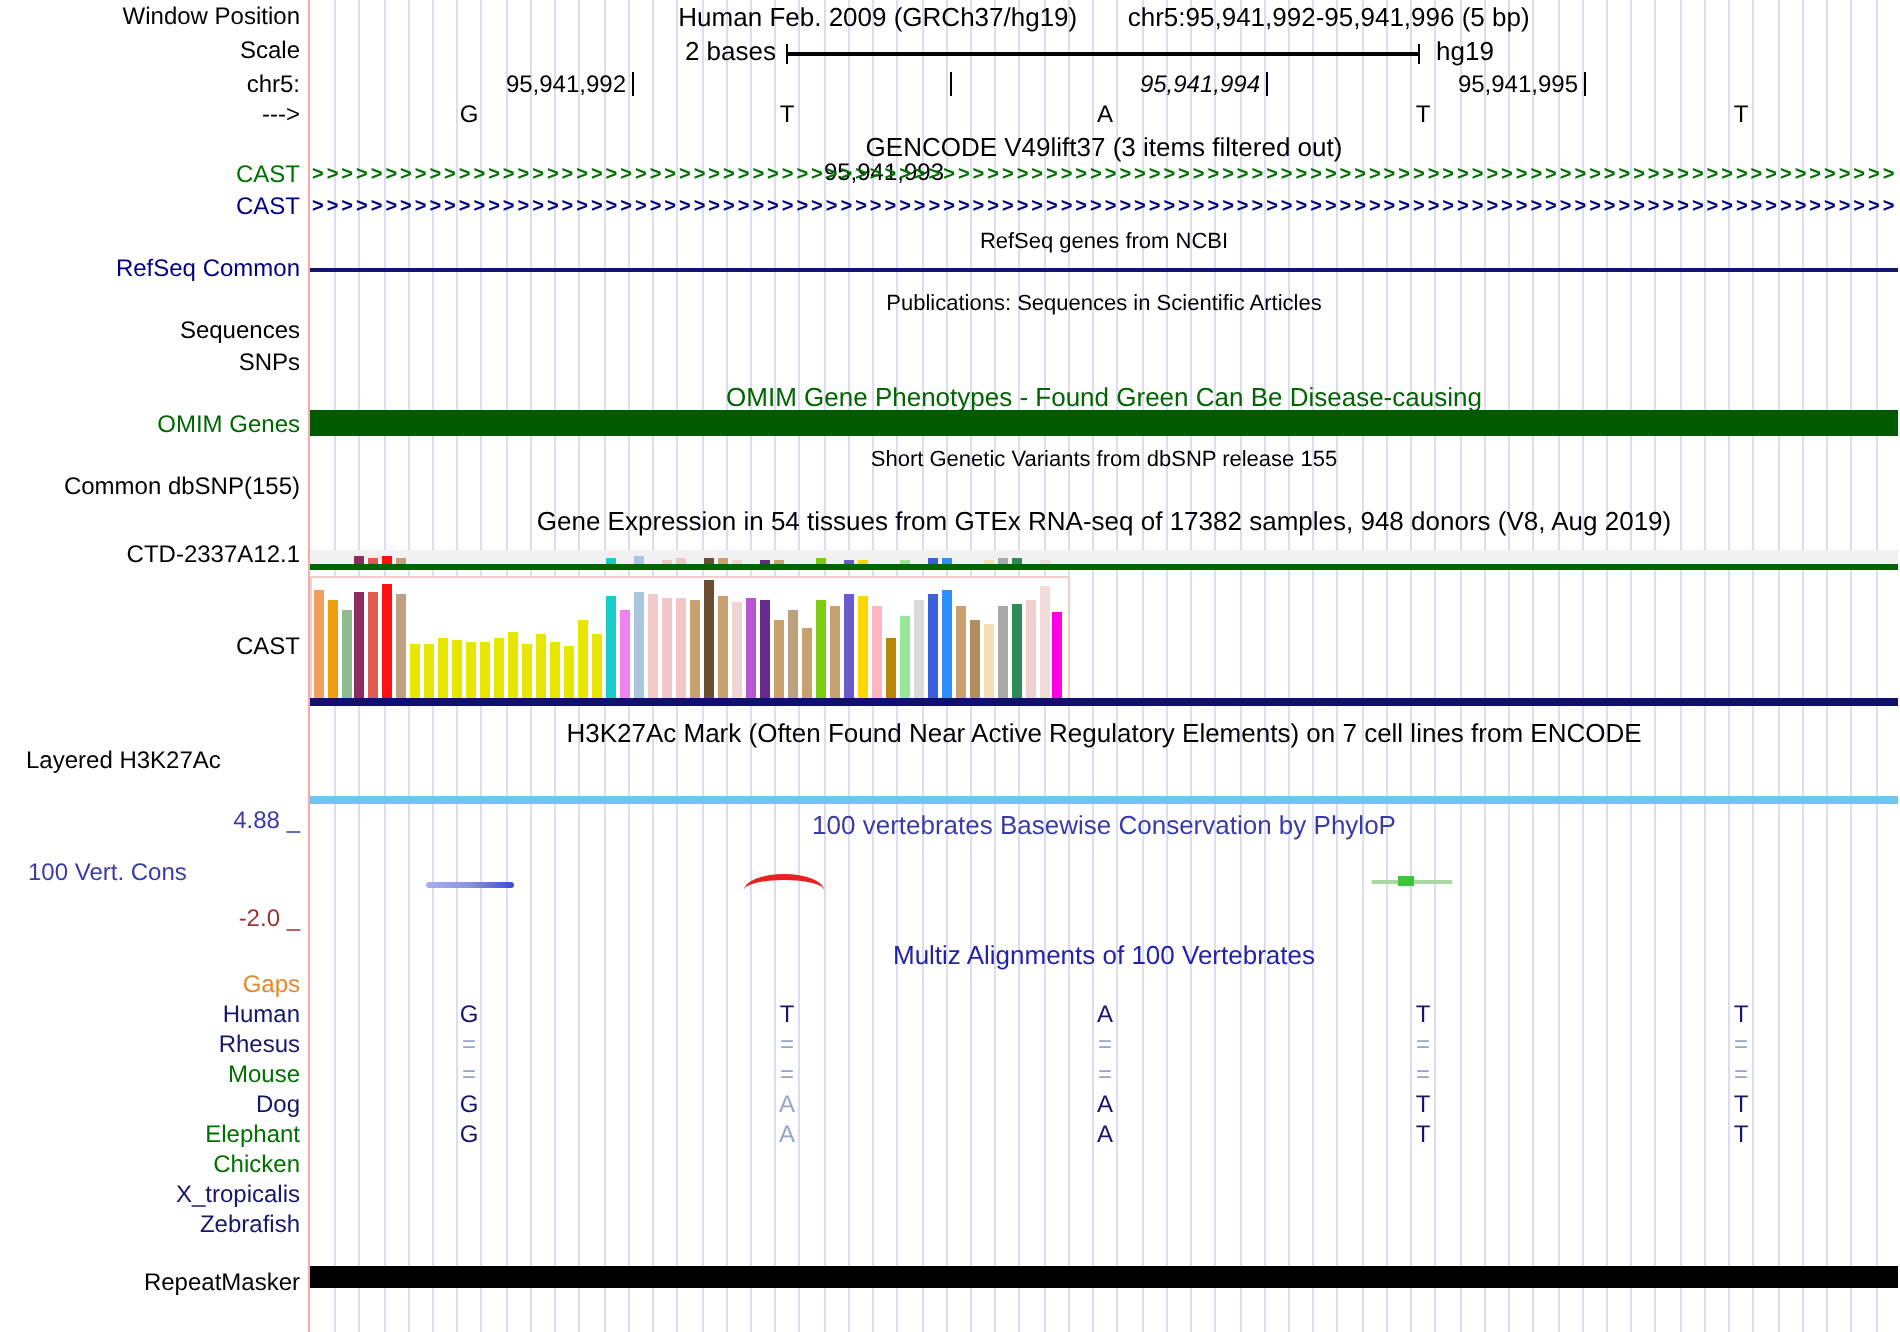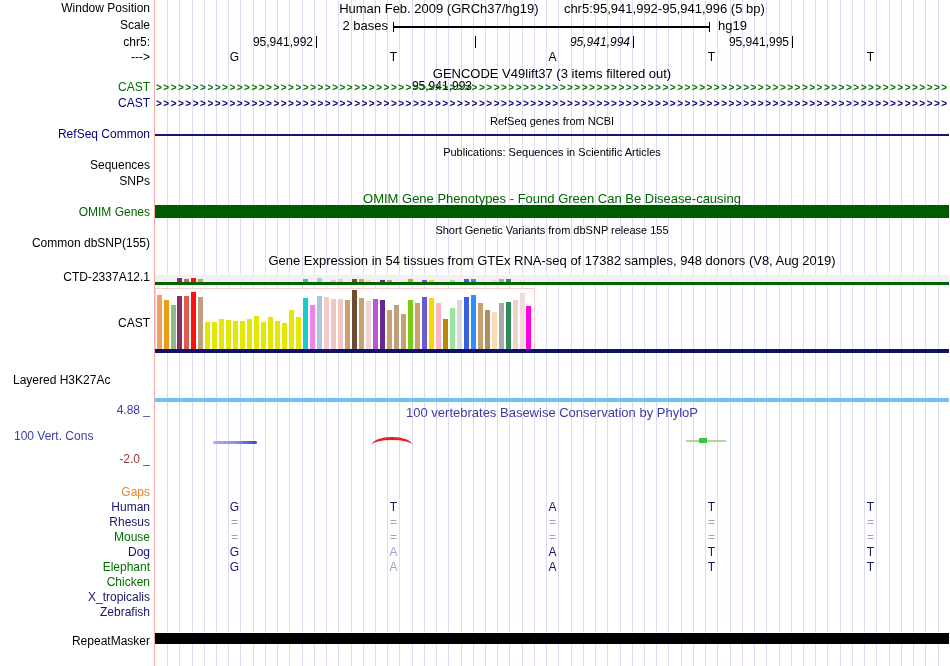--- a/index.html
+++ b/index.html
@@ -237,32 +237,34 @@
       <div class="bar" style="left: 484.6px; top: 310px; height: 42px; background: rgb(176, 142, 95);"></div>
       <div class="bar" style="left: 491.5px; top: 312px; height: 40px; background: rgb(245, 222, 179);"></div>
       <div class="bar" style="left: 498.5px; top: 303px; height: 49px; background: rgb(169, 169, 169);"></div>
       <div class="bar" style="left: 505.5px; top: 302px; height: 50px; background: rgb(46, 139, 87);"></div>
       <div class="bar" style="left: 512.5px; top: 300px; height: 52px; background: rgb(239, 208, 208);"></div>
       <div class="bar" style="left: 519.5px; top: 293px; height: 59px; background: rgb(242, 220, 219);"></div>
       <div class="bar" style="left: 526.4px; top: 306px; height: 46px; background: rgb(255, 0, 230);"></div>
     </div>
   <div class="hline" style="left:155px;top:349px;width:794px;height:3.5px;background:#10106E"></div>
 
+  <div class="ttl" style="top:360px">H3K27Ac Mark (Often Found Near Active Regulatory Elements) on 7 cell lines from ENCODE</div>
   <div style="position:absolute;left:13px;top:374px;font-size:12px;line-height:13px">Layered H3K27Ac</div>
   <div class="hline" style="left:155px;top:398px;width:794px;height:3.5px;background:#6EC6F0"></div>
 
   <div class="llab" style="top:404px;color:#3B3BA8">4.88 _</div>
   <div class="ttl" style="top:406px;color:#3B3BA8">100 vertebrates Basewise Conservation by PhyloP</div>
   <div style="position:absolute;left:14px;top:430px;font-size:12px;line-height:13px;color:#3B3BA8">100 Vert. Cons</div>
   <div id="cons-blue"></div>
   <div id="cons-red"></div>
   <div id="cons-green-dash"></div>
   <div id="cons-green-sq"></div>
   <div class="llab" style="top:453px;color:#993333">-2.0 _</div>
 
+  <div class="ttl" style="top:471px;color:#2222AA">Multiz Alignments of 100 Vertebrates</div>
   <div id="multiz-rows">
       <div class="llab" style="top: 486px; color: rgb(232, 134, 44);">Gaps</div>
       <div class="llab" style="top: 501px; color: rgb(22, 22, 107);">Human</div>
       <div class="mcell" style="left: 234.5px; top: 501px; color: rgb(21, 21, 110);">G</div>
       <div class="mcell" style="left: 393.5px; top: 501px; color: rgb(21, 21, 110);">T</div>
       <div class="mcell" style="left: 552.5px; top: 501px; color: rgb(21, 21, 110);">A</div>
       <div class="mcell" style="left: 711.5px; top: 501px; color: rgb(21, 21, 110);">T</div>
       <div class="mcell" style="left: 870.5px; top: 501px; color: rgb(21, 21, 110);">T</div>
       <div class="llab" style="top: 516px; color: rgb(22, 22, 107);">Rhesus</div>
       <div class="mcell" style="left: 234.5px; top: 516px; color: rgb(150, 164, 204);">=</div>

